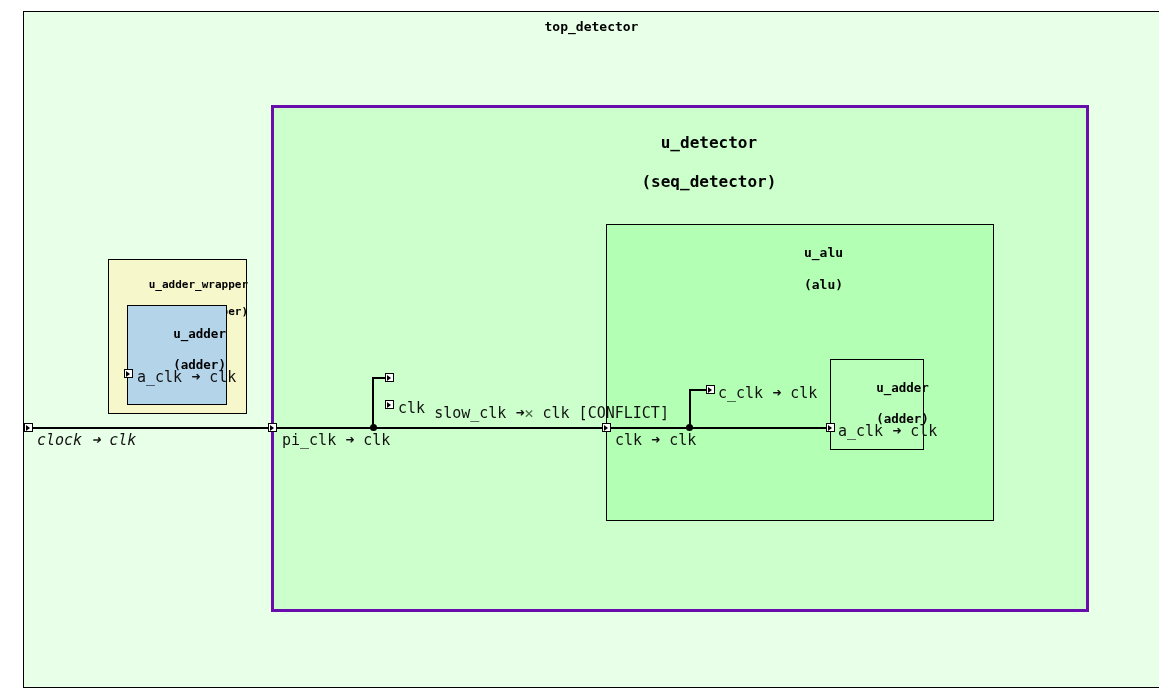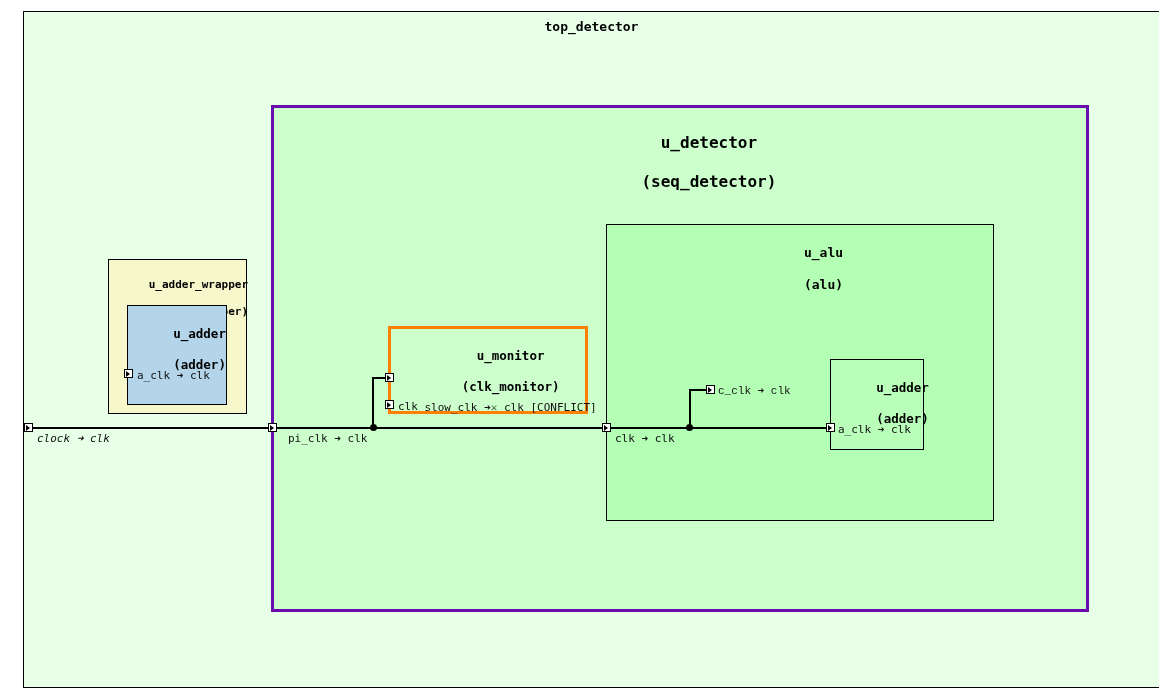--- a/index.html
+++ b/index.html
@@ -26,21 +26,21 @@
   .wire-v{width:1.6px;}
   .junction{position:absolute;width:7px;height:7px;border-radius:50%;background:#000;}
 
   
   .port{position:absolute;width:9px;height:9px;background:#ffffff;border:1.3px solid #000;
         box-sizing:border-box;}
   .port::after{content:"";position:absolute;left:1px;top:1px;
         border-left:4.5px solid #000;border-top:3px solid transparent;
         border-bottom:3px solid transparent;}
 
-  .portlabel{position:absolute;font-size:11px;color:#111;white-space:pre;line-height:1;}
+  .portlabel{position:absolute;font-size:15px;color:#111;white-space:pre;line-height:1;}
   .conflict-x{color:#4a6b4a;font-weight:bold;}
 </style>
 </head>
 <body>
 
 <div id="stage">
 
   <div class="blk fill-top" style="left:11px;top:11px;width:1137px;height:677px;">
     <div class="blk-title" style="top:7px;font-size:13px;">top_detector</div>
   </div>
@@ -74,48 +74,42 @@
     </div>
   </div>
 
   <div class="blk fill-adder-b" style="left:115px;top:305px;width:100px;height:100px;">
     <div class="blk-title" style="top:5px;font-size:12.5px;">
       <span>u_adder</span><br>
       <span>(adder)</span>
     </div>
   </div>
 
-  <div class="blk fill-monitor" style="left:376px;top:326px;width:200px;height:88px;">
-    <div class="blk-title" style="top:4px;font-size:12.5px;">
-      <span>u_monitor</span><br>
-      <span>(clk_monitor)</span>
-    </div>
-  </div>
 
   <div class="wire wire-h" style="left:16px;top:427px;width:802px;"></div>
 
   <div class="wire wire-v" style="left:360px;top:377px;height:51px;"></div>
   <div class="wire wire-h" style="left:360px;top:377px;width:21px;"></div>
   <div class="junction" style="left:358px;top:424px;"></div>
 
   <div class="wire wire-v" style="left:677px;top:389px;height:39px;"></div>
   <div class="wire wire-h" style="left:677px;top:389px;width:25px;"></div>
   <div class="junction" style="left:674px;top:424px;"></div>
 
   <div class="port" style="left:12px;top:423px;"></div>
   <div class="portlabel" style="left:25px;top:433px;font-style:italic;">clock ➜ clk</div>
 
   <div class="port" style="left:256px;top:423px;"></div>
-  <div class="portlabel" style="left:276px;top:433px;">pi_clk ➜ clk</div>
+  <div class="portlabel" style="left:270px;top:433px;">pi_clk ➜ clk</div>
 
   <div class="port" style="left:590px;top:423px;"></div>
   <div class="portlabel" style="left:603px;top:433px;">clk ➜ clk</div>
 
   <div class="port" style="left:694px;top:385px;"></div>
-  <div class="portlabel" style="left:706px;top:386px;font-family:Liberation Mono, monospace;">c_clk ➜ clk</div>
+  <div class="portlabel" style="left:706px;top:386px;">c_clk ➜ clk</div>
 
   <div class="port" style="left:814px;top:423px;"></div>
   <div class="portlabel" style="left:826px;top:424px;">a_clk ➜ clk</div>
 
   <div class="port" style="left:112px;top:369px;"></div>
   <div class="portlabel" style="left:125px;top:370px;">a_clk ➜ clk</div>
 
   <div class="port" style="left:373px;top:373px;"></div>
   <div class="portlabel" style="left:386px;top:391px;">
     <span>slow_clk ➜</span><span class="conflict-x">✕</span><span> clk [CONFLICT]</span>

